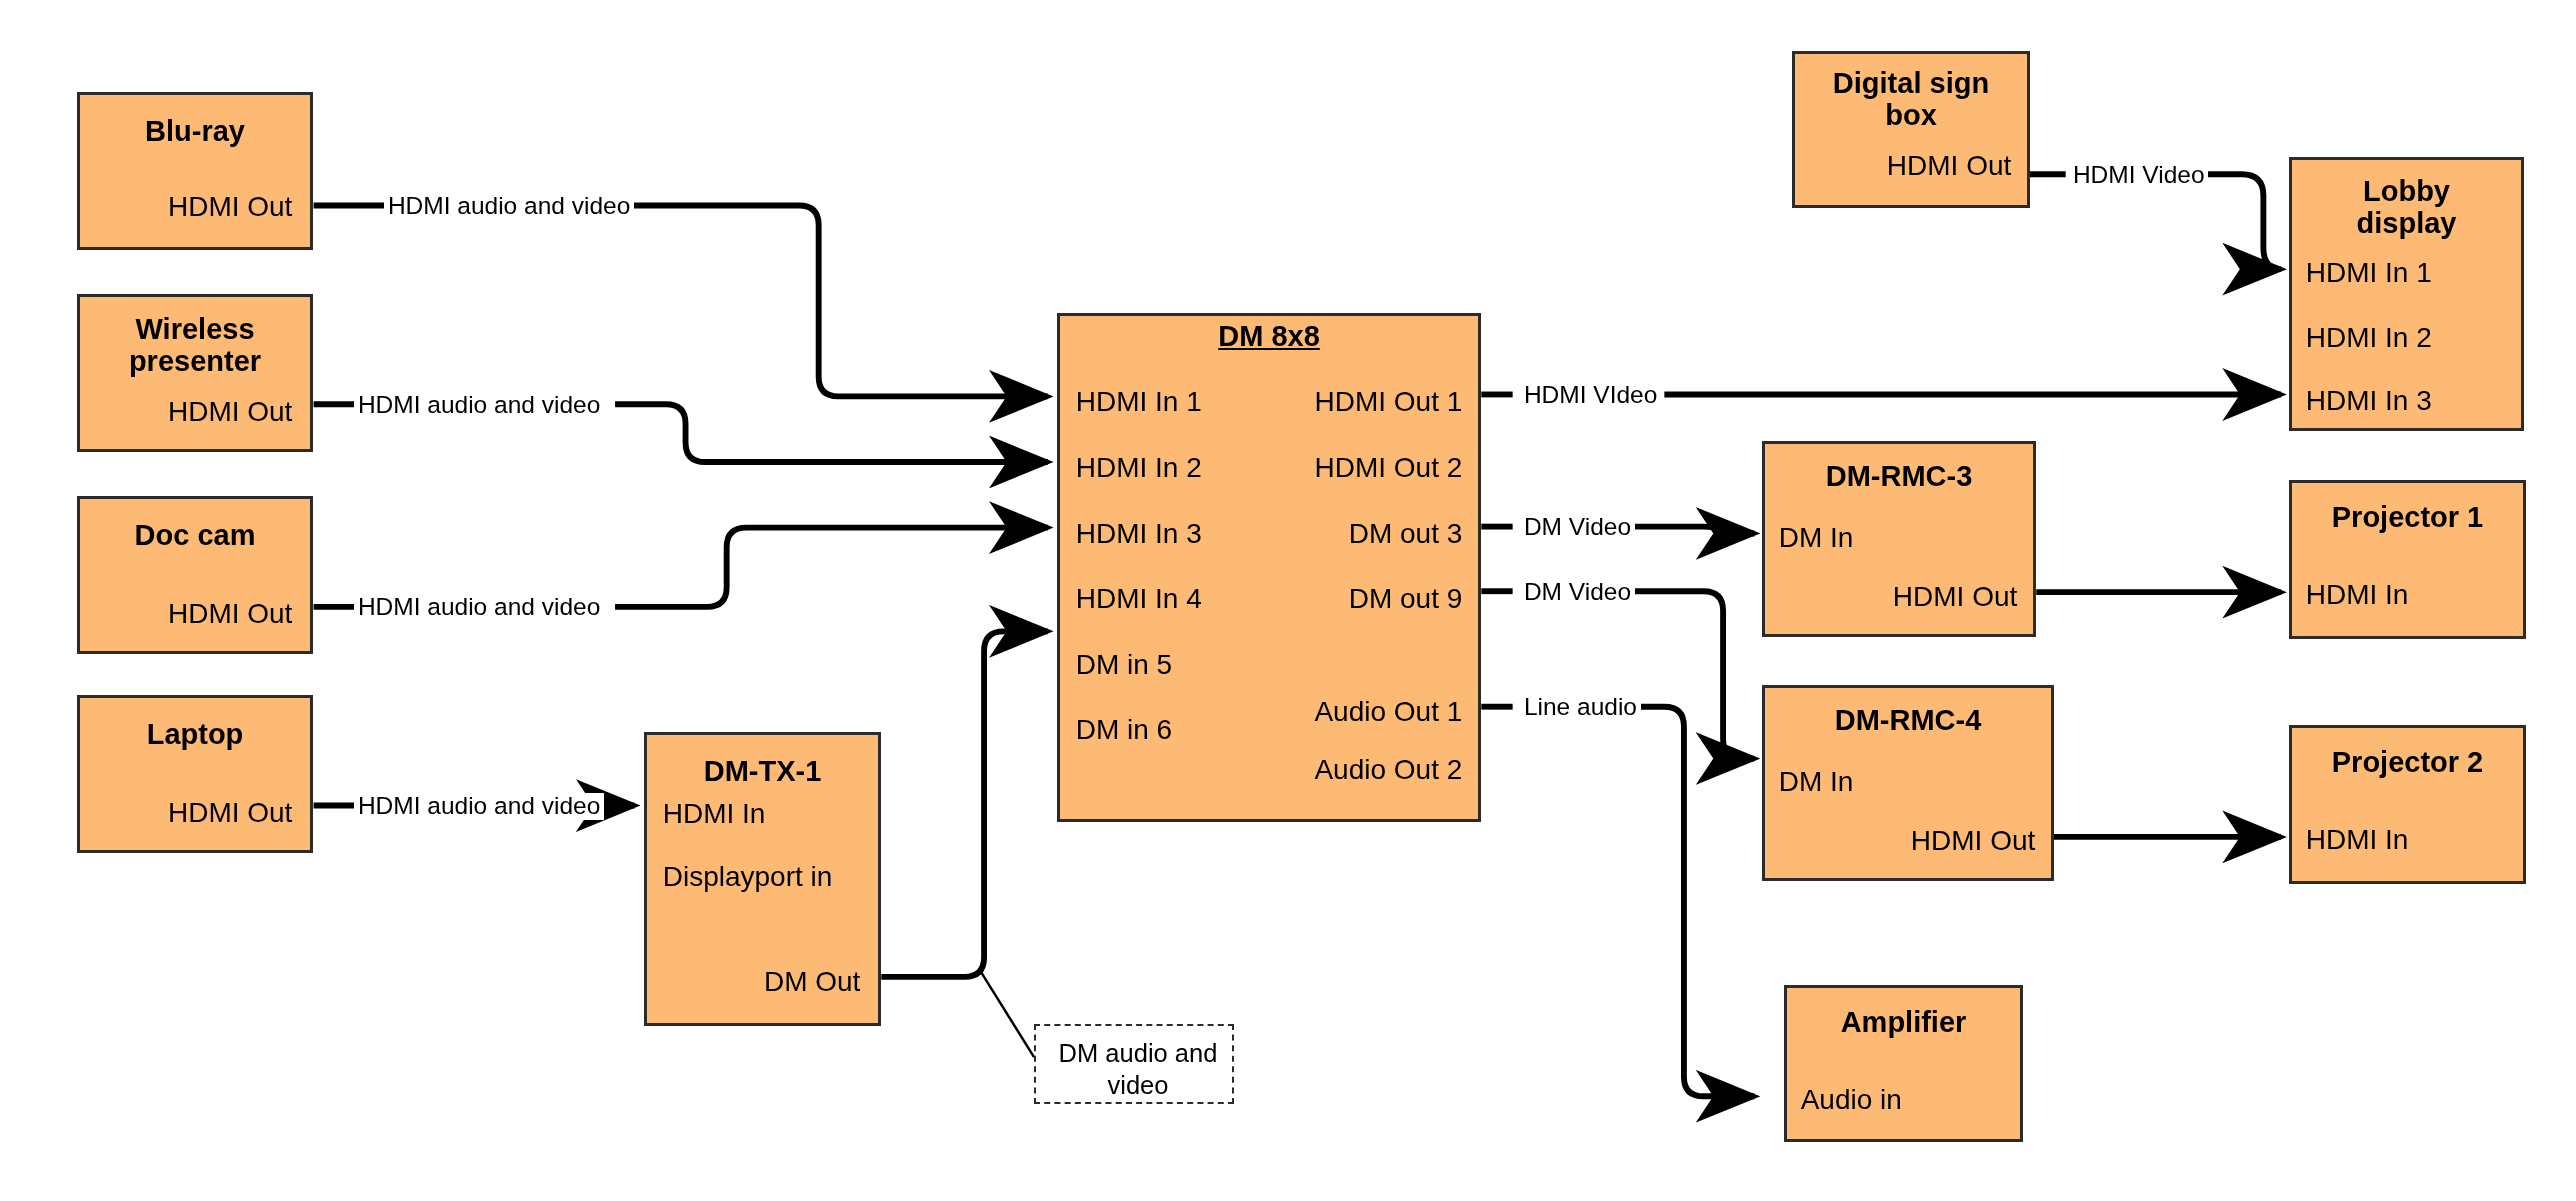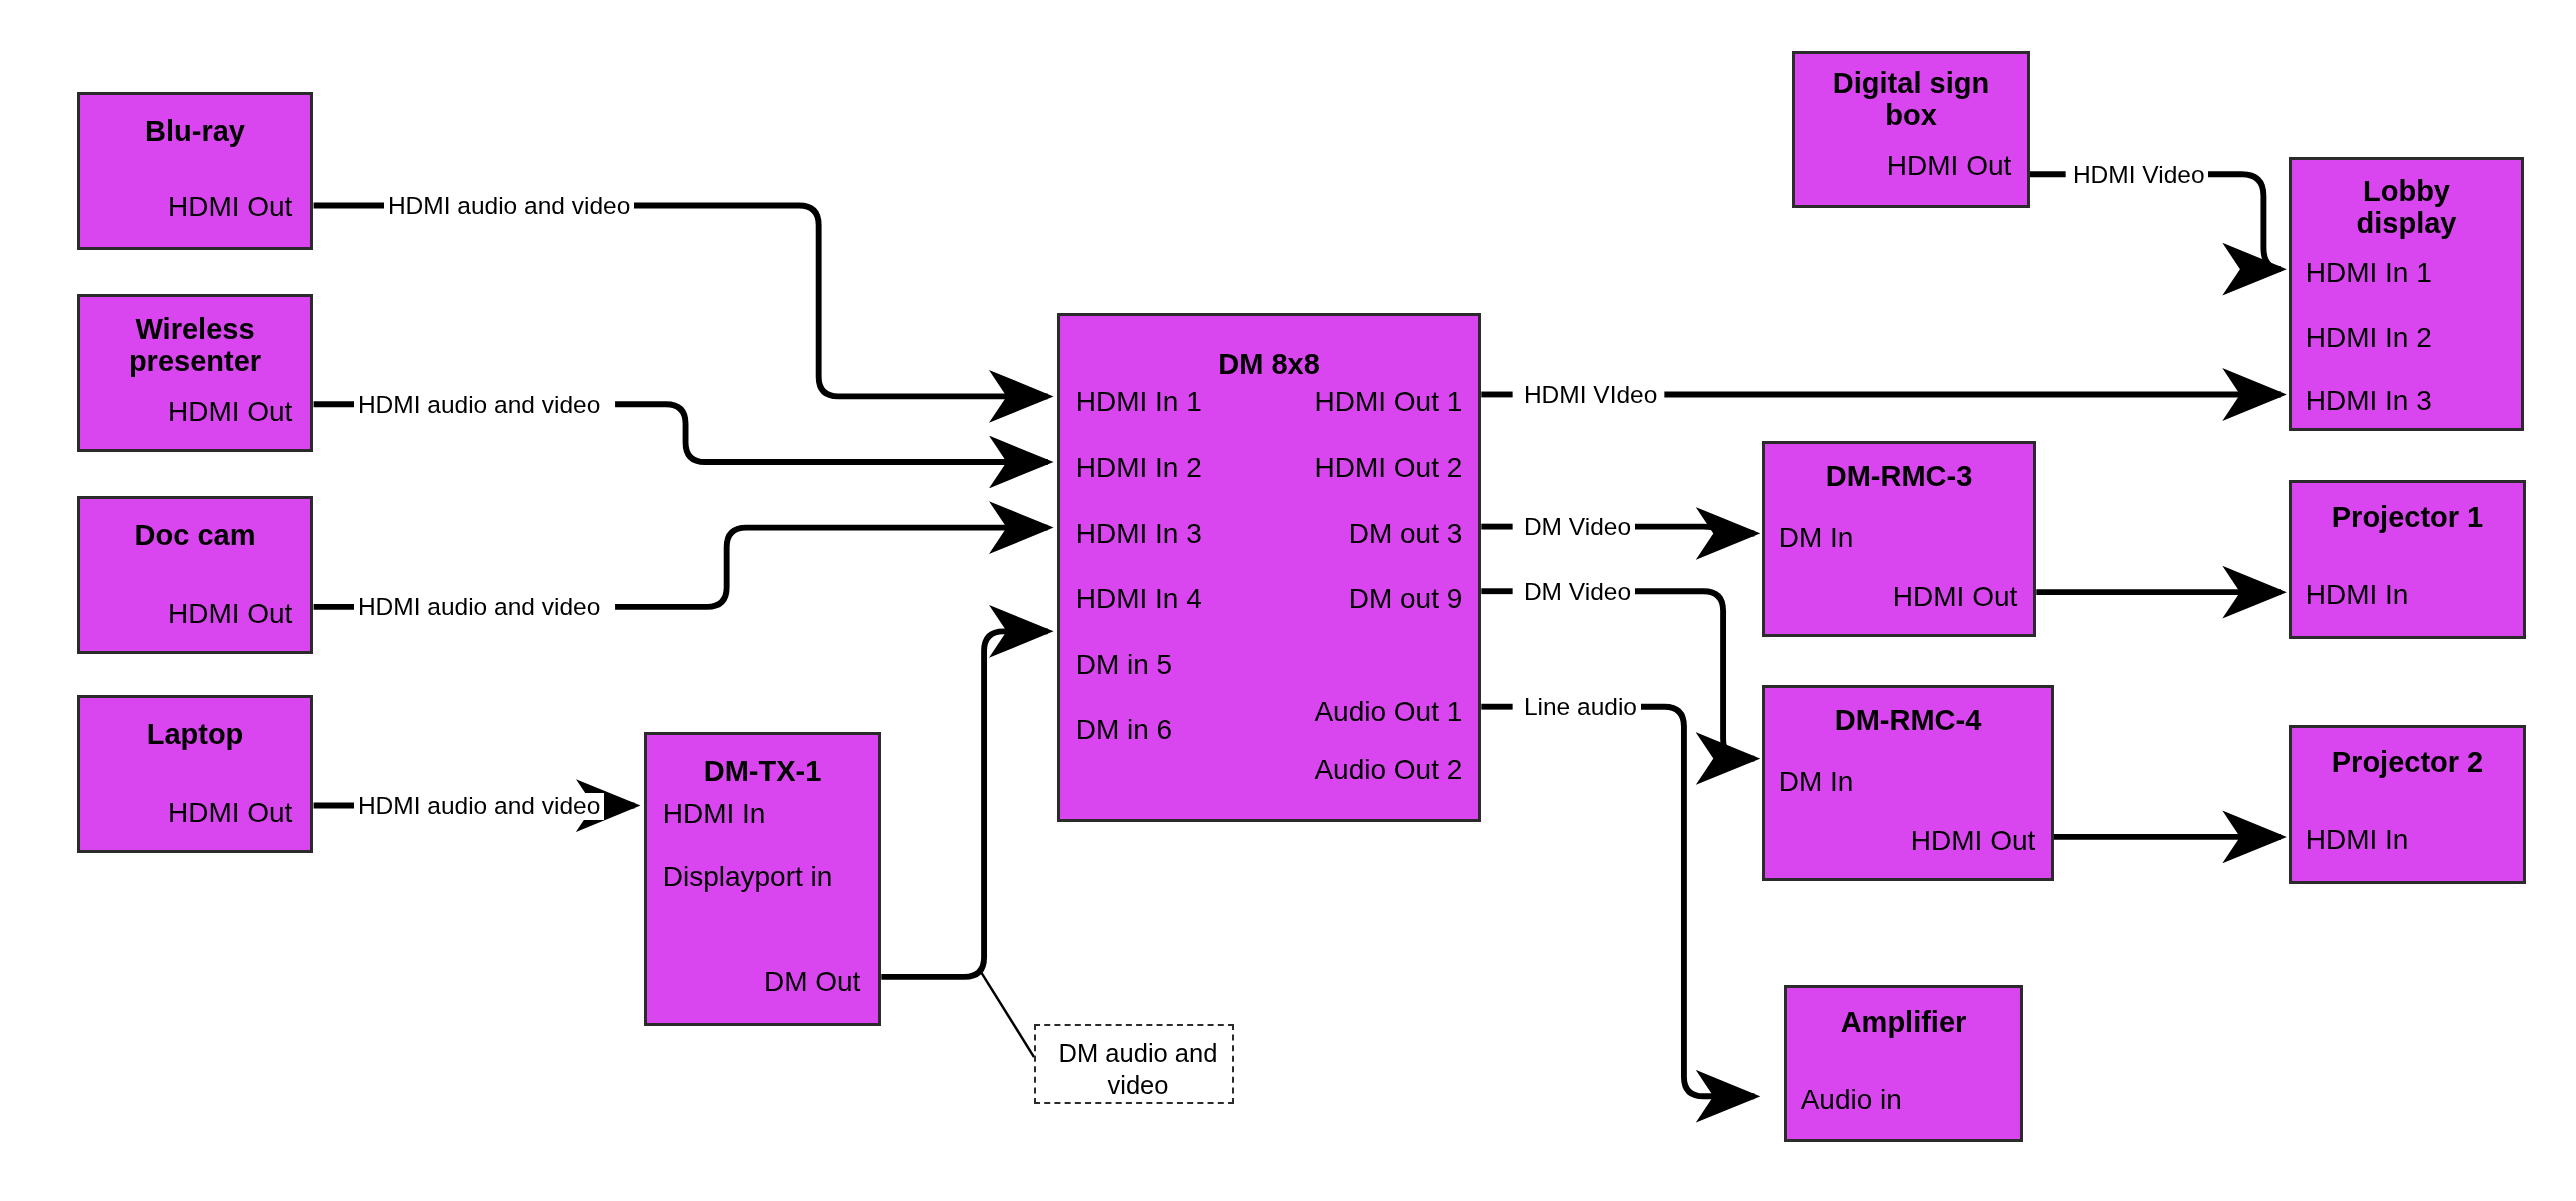--- a/index.html
+++ b/index.html
@@ -21,21 +21,21 @@
   svg.wires {
     position: absolute;
     left: 0; top: 0;
     width: 2576px;
     height: 1201px;
     pointer-events: none;
   }
   .node {
     position: absolute;
     box-sizing: border-box;
-    background: #d946ef;
+    background: #fdba74;
     border: 3.9px solid #2b2b2b;
   }
   .node.dashed {
     border: 2px dashed #2b2b2b;
     background: transparent;
   }
   .node-title {
     position: absolute;
     left: 0;
     right: 0;
@@ -145,21 +145,21 @@
   </div>
 
   <div class="node" style="left:644px; top:732px; width:237px; height:294px;">
     <div class="node-title" style="top:19.6px;">DM-TX-1</div>
     <div class="port left" style="left:15.7px; top:65px;">HDMI In</div>
     <div class="port left" style="left:15.7px; top:128px;">Displayport in</div>
     <div class="port right" style="right:17.6px; top:233px;">DM Out</div>
   </div>
 
   <div class="node" style="left:1057px; top:313px; width:424px; height:509px;">
-    <div class="node-title" style="top:32px;">DM 8x8</div>
+    <div class="node-title" style="top:4px;text-decoration:underline;">DM 8x8</div>
 
     <div class="port left" style="left:15.7px; top:72px;">HDMI In 1</div>
     <div class="port left" style="left:15.7px; top:138px;">HDMI In 2</div>
     <div class="port left" style="left:15.7px; top:204px;">HDMI In 3</div>
     <div class="port left" style="left:15.7px; top:269px;">HDMI In 4</div>
     <div class="port left" style="left:15.7px; top:335px;">DM in 5</div>
     <div class="port left" style="left:15.7px; top:400px;">DM in 6</div>
 
     <div class="port right" style="right:15.7px; top:72px;">HDMI Out 1</div>
     <div class="port right" style="right:15.7px; top:138px;">HDMI Out 2</div>

